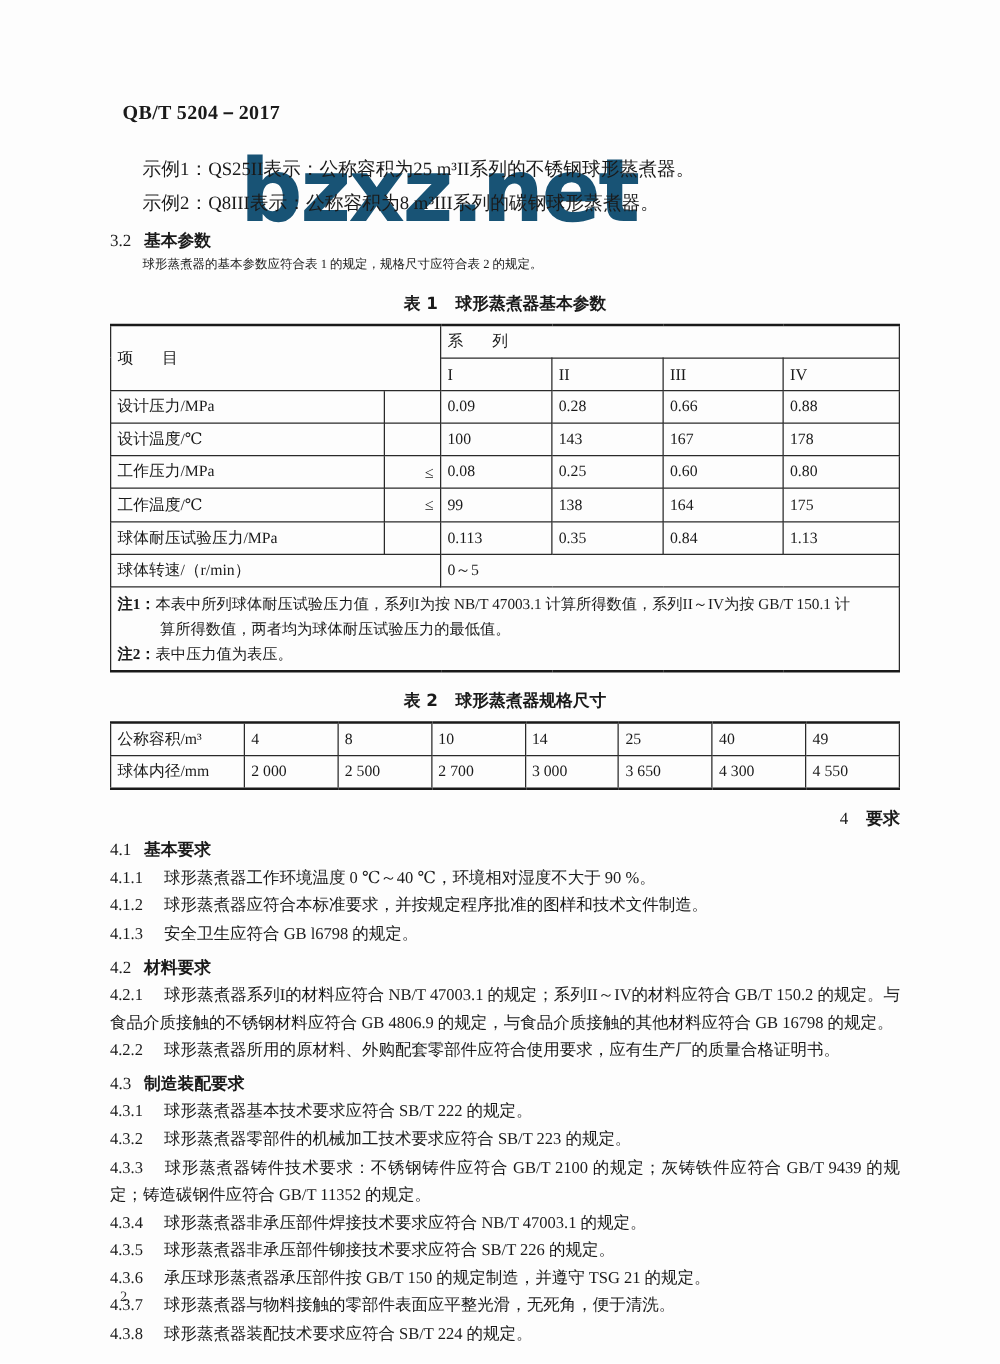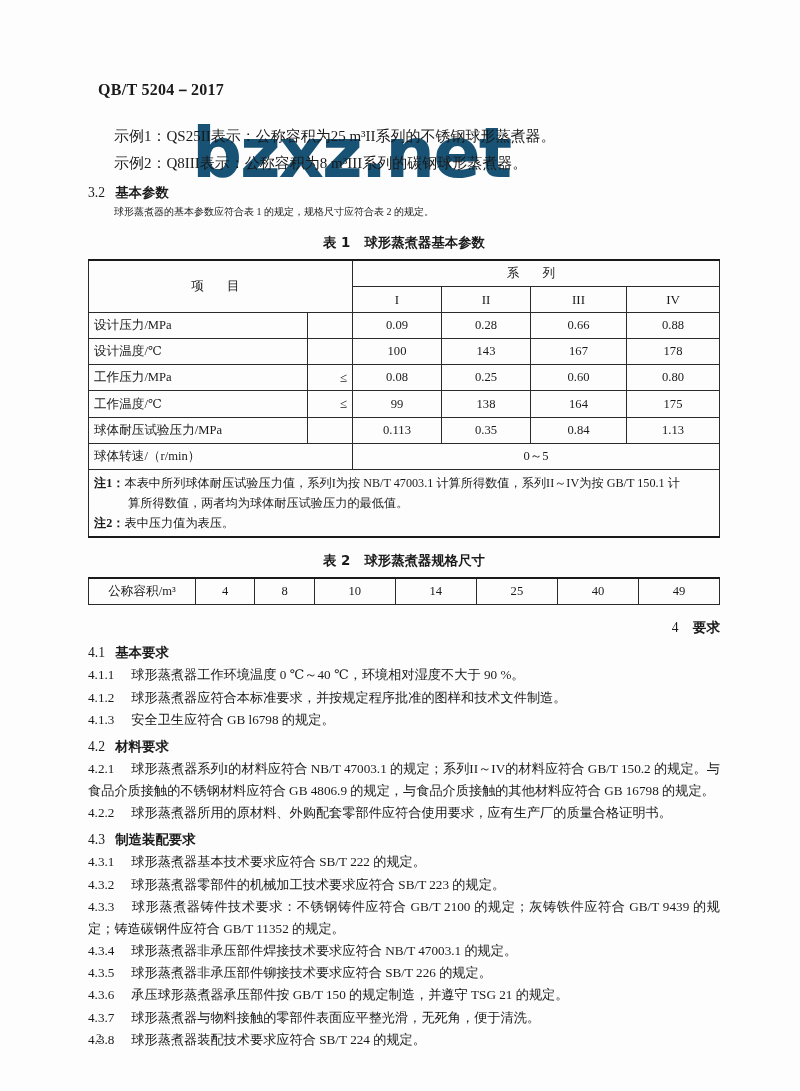--- a/index.html
+++ b/index.html
@@ -91,21 +91,21 @@
   }
   table.doc td, table.doc th {
     border: 1px solid #2a2a2a;
     padding: 3px 5px;
     font-weight: normal;
     vertical-align: middle;
     line-height: 1.5;
   }
   table.doc .outer-top { border-top: 2px solid #1a1a1a; }
   table.doc .outer-bot { border-bottom: 2px solid #1a1a1a; }
-  .c { text-align: center; }
+  .c { text-align: left; }
   .l { text-align: left; }
   .bold { font-weight: bold; }
   .num-cell { font-family: "Liberation Serif", serif; }
   .le { text-align: right; padding-right: 10px; font-size: 13px; }
   .hdr-item { letter-spacing: 10px; }
   .hdr-series { letter-spacing: 10px; }
   .roman { font-family: "Liberation Serif", serif; font-size: 13px; }
 
   .notes-cell { padding: 4px 6px 5px 10px; }
   .note-line {
@@ -248,20 +248,30 @@
             <tr>
           <td class="c t2-row-head outer-top">公称容积/m³</td>
           <td class="c num-cell outer-top">4</td>
           <td class="c num-cell outer-top">8</td>
           <td class="c num-cell outer-top">10</td>
           <td class="c num-cell outer-top">14</td>
           <td class="c num-cell outer-top">25</td>
           <td class="c num-cell outer-top">40</td>
           <td class="c num-cell outer-top">49</td>
         </tr>
+        <tr>
+          <td class="c t2-row-head outer-bot bold">球体内径/mm</td>
+          <td class="c num-cell outer-bot bold">2 000</td>
+          <td class="c num-cell outer-bot bold">2 500</td>
+          <td class="c num-cell outer-bot bold">2 700</td>
+          <td class="c num-cell outer-bot bold">3 000</td>
+          <td class="c num-cell outer-bot bold">3 650</td>
+          <td class="c num-cell outer-bot bold">4 300</td>
+          <td class="c num-cell outer-bot bold">4 550</td>
+        </tr>
       </tbody>
         </table>
 
       <div class="sec-h">
         <span class="snum">4</span>
         &nbsp;&nbsp;<span>要求</span>
       </div>
 
       <div class="clause-h">
         <span class="cnum">4.1</span>

